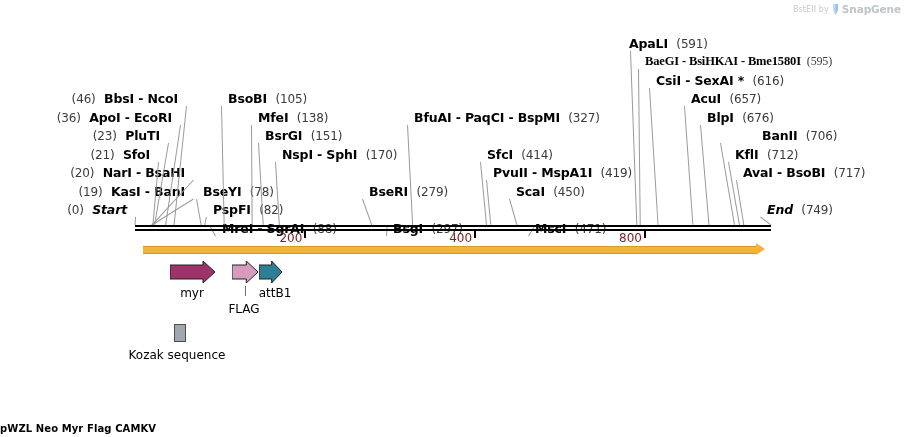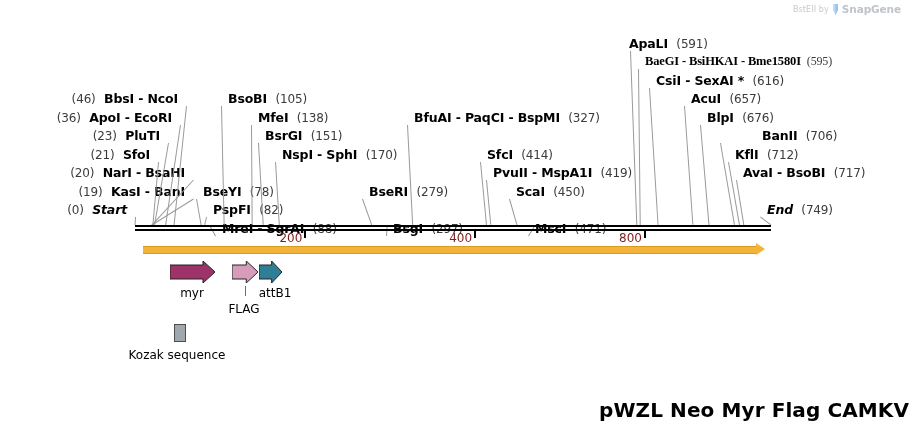--- a/index.html
+++ b/index.html
@@ -134,24 +134,25 @@
   .feat-tick {
     position: absolute;
     width: 1px;
     background: #6e6e6e;
   }
 
   
   .title {
     position: absolute;
     width: 100%;
-    text-align: right;
-    font-size: 20px;
+    text-align: left;
+    font-size: 10px;
     font-weight: bold;
     letter-spacing: 0.1px;
+    margin-top: 25px;
   }
   .subtitle {
     position: absolute;
     width: 100%;
     text-align: center;
     font-size: 12px;
     color: #222;
   }
 </style>
 </head>

